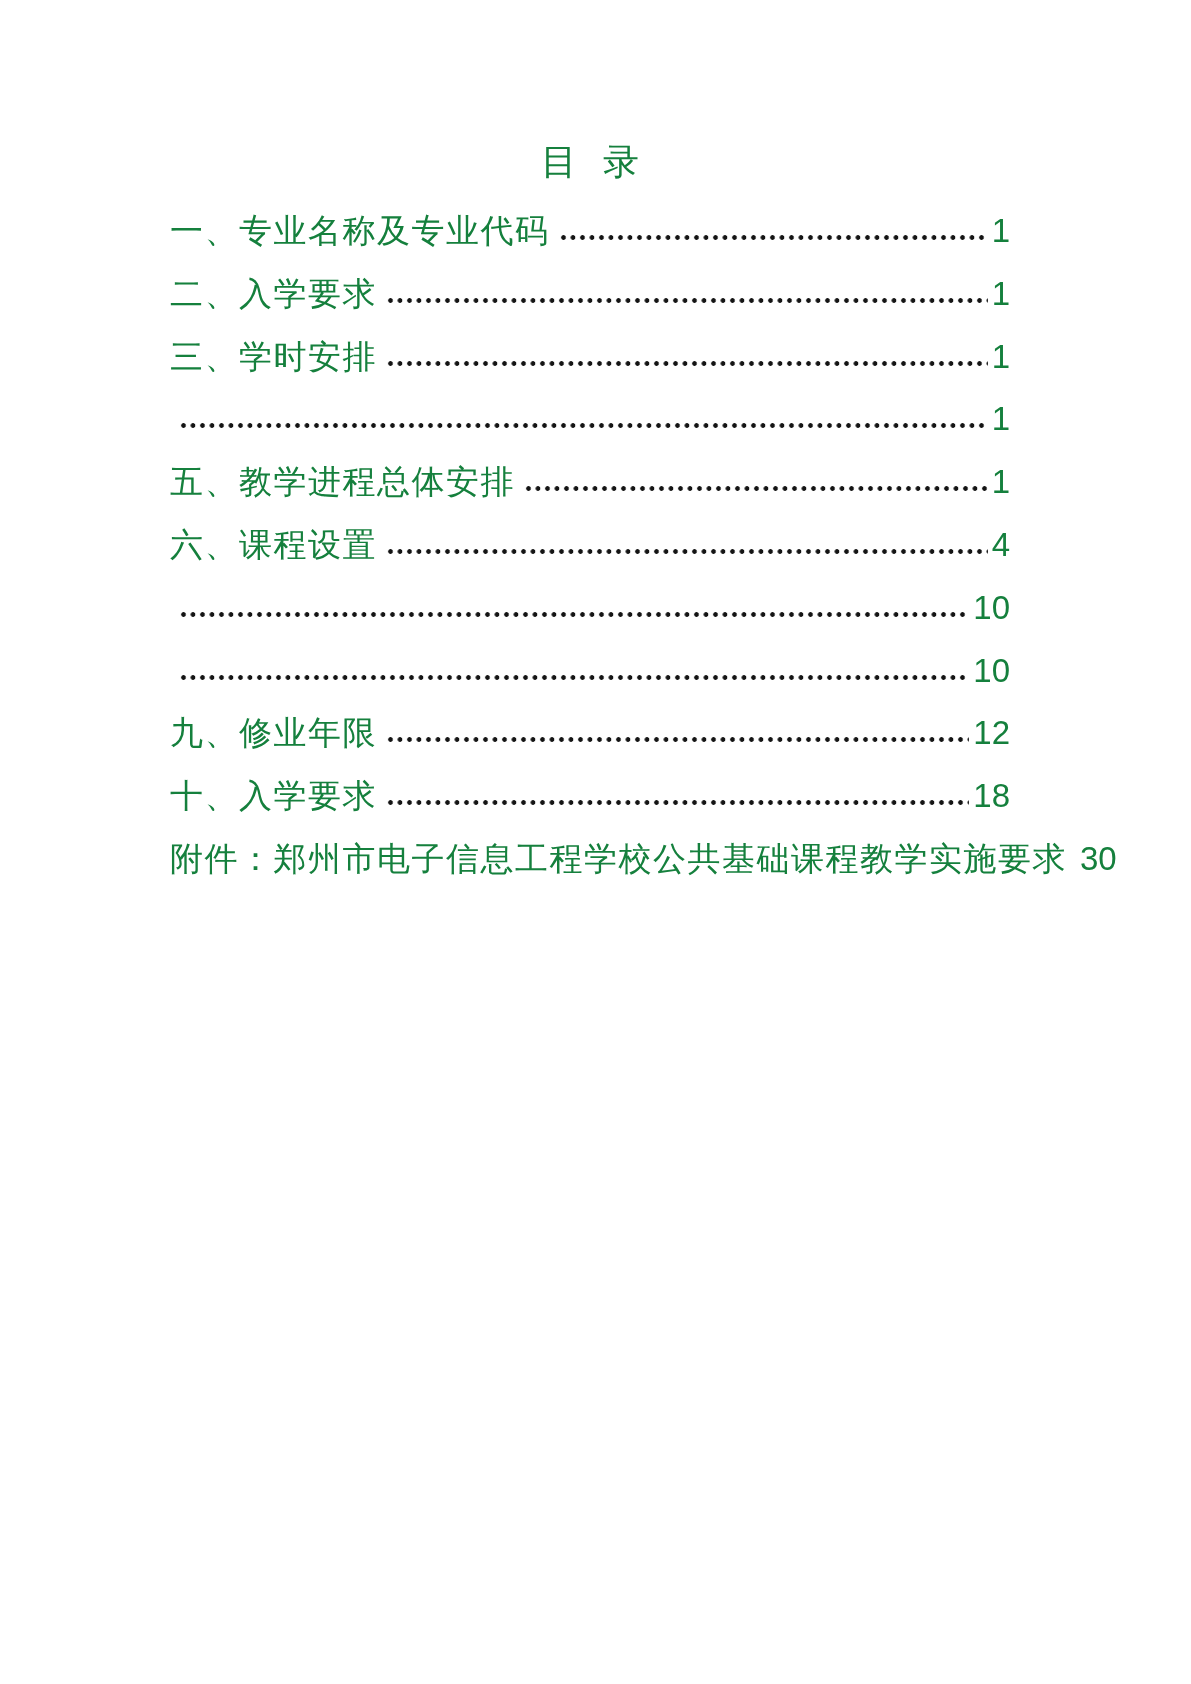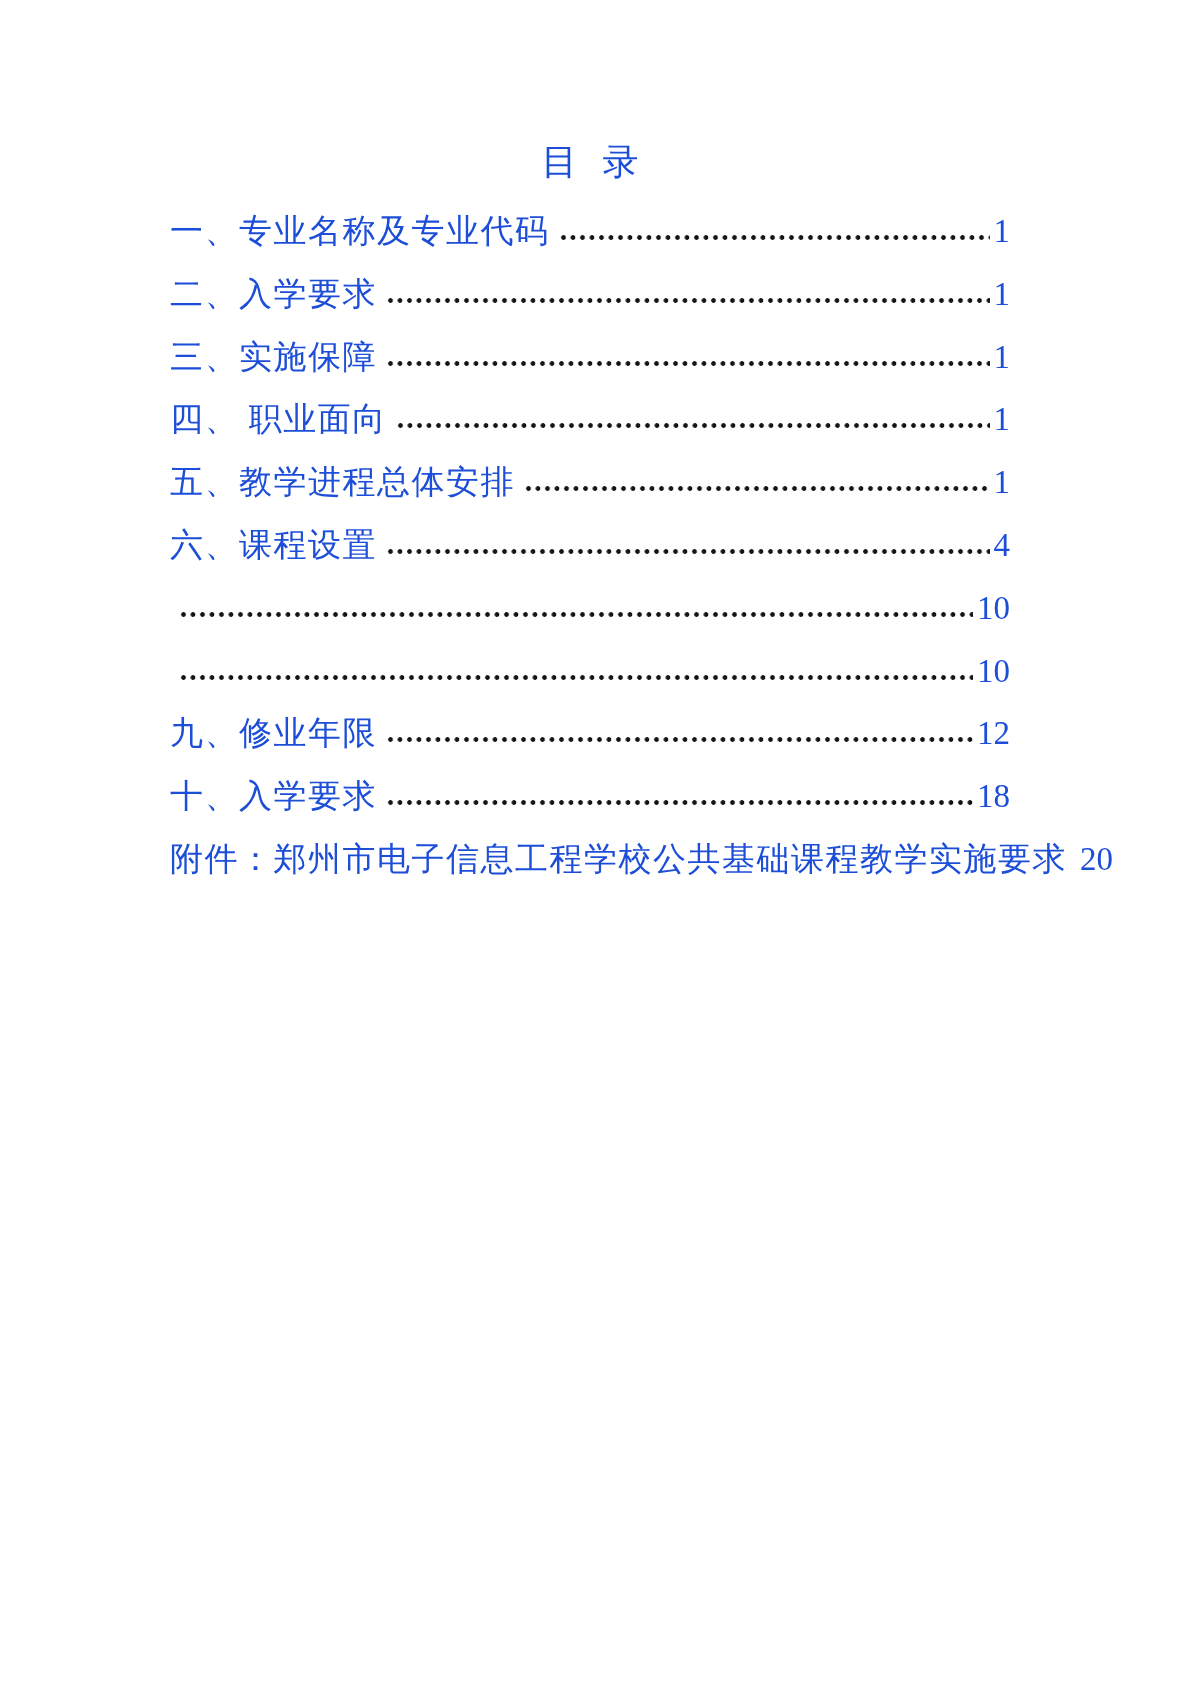--- a/index.html
+++ b/index.html
@@ -6,22 +6,22 @@
     margin: 0;
     padding: 0;
     background: #ffffff;
   }
   .page {
     position: relative;
     width: 1191px;
     height: 1684px;
     box-sizing: border-box;
     background: #ffffff;
-    color: #1d4ed8;
-    font-family: Liberation Serif, serif;
+    color: #15803d;
+    font-family: Liberation Sans, sans-serif;
     padding: 138px 181px 0 170px;
     overflow: hidden;
   }
   .doc-title {
     margin: 0 0 14px 0;
     text-align: center;
     font-size: 36px;
     font-weight: 400;
     letter-spacing: 8px;
     text-indent: 8px;
@@ -74,27 +74,26 @@
       <span class="toc-page">1</span>
     </div>
 
     <div class="toc-row">
       <span class="toc-label">二、入学要求</span>
       <span class="toc-leader"></span>
       <span class="toc-page">1</span>
     </div>
 
     <div class="toc-row">
-      <span class="toc-label">三、实施保障</span>
+      <span class="toc-label">三、学时安排</span>
       <span class="toc-leader"></span>
       <span class="toc-page">1</span>
     </div>
 
     <div class="toc-row">
-      <span class="toc-label">四、 职业面向</span>
       <span class="toc-leader"></span>
       <span class="toc-page">1</span>
     </div>
 
     <div class="toc-row">
       <span class="toc-label">五、教学进程总体安排</span>
       <span class="toc-leader"></span>
       <span class="toc-page">1</span>
     </div>
 
@@ -122,17 +121,17 @@
 
     <div class="toc-row">
       <span class="toc-label">十、入学要求</span>
       <span class="toc-leader"></span>
       <span class="toc-page">18</span>
     </div>
 
     <div class="toc-row">
       <span class="toc-label">附件：郑州市电子信息工程学校公共基础课程教学实施要求</span>
       <span class="toc-leader"></span>
-      <span class="toc-page">20</span>
+      <span class="toc-page">30</span>
     </div>
 
   </div>
 </div>
 
 </body></html>

